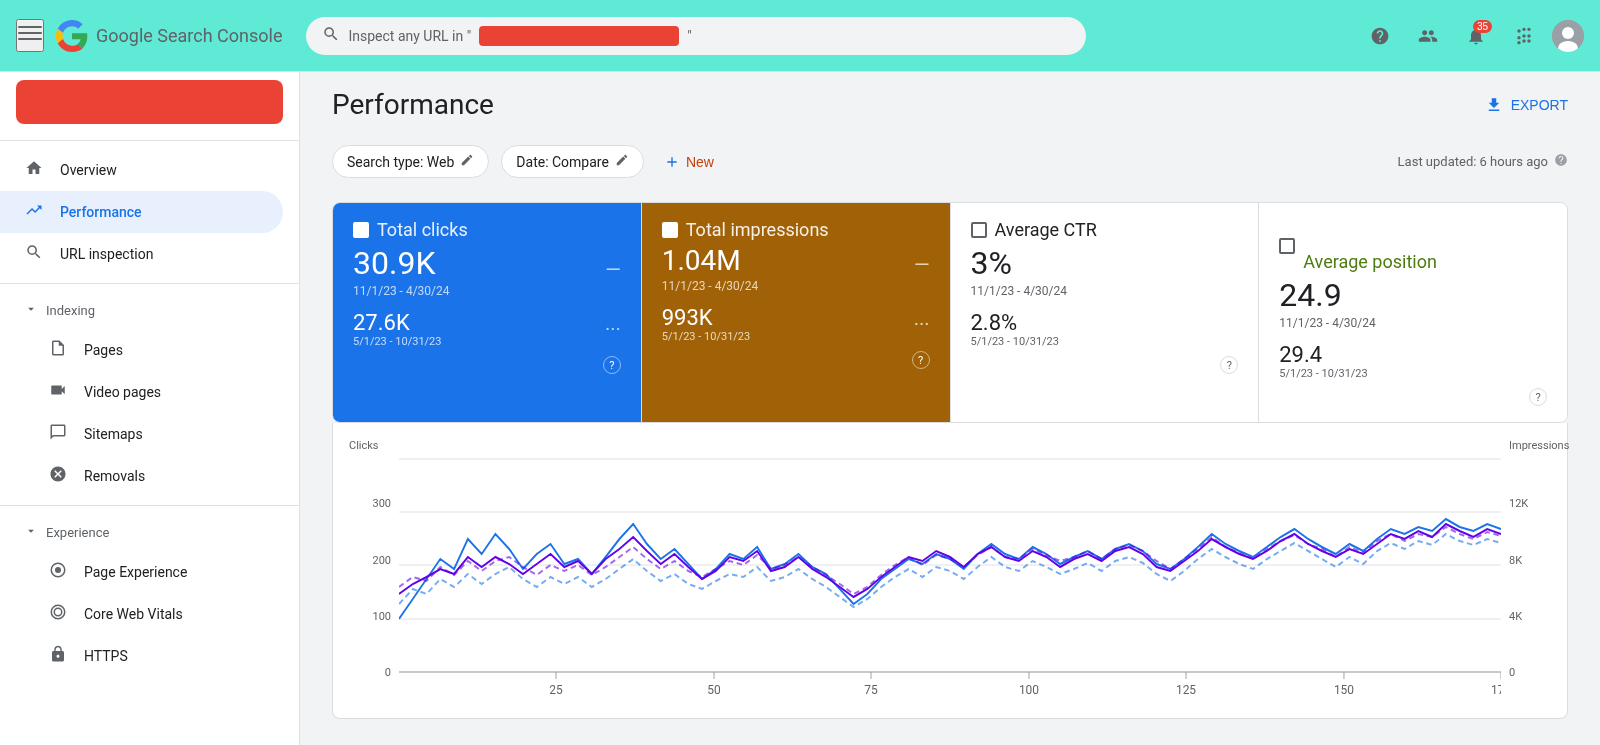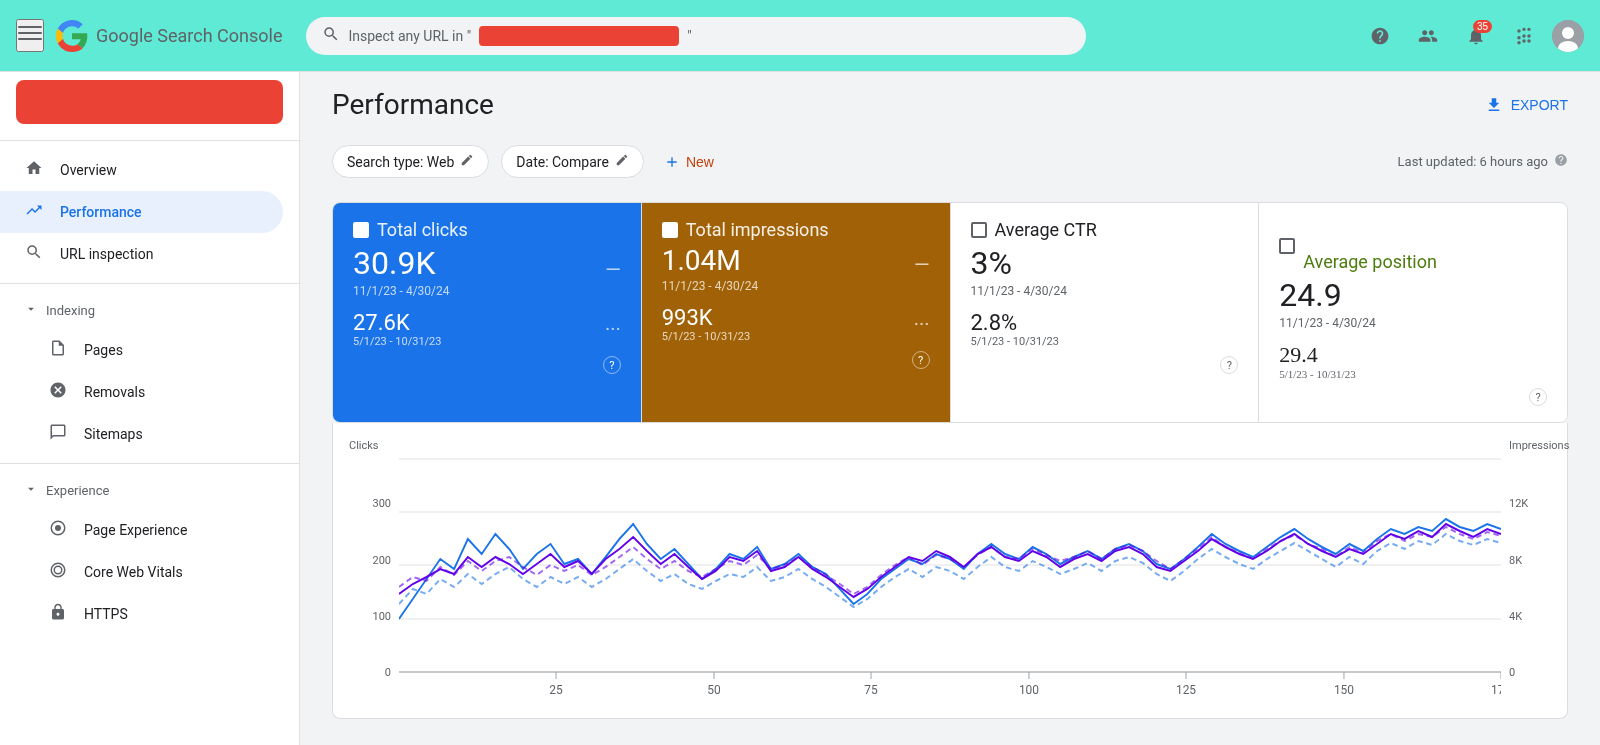--- a/index.html
+++ b/index.html
@@ -228,32 +228,40 @@
       <span class="item-icon">
         <svg width="18" height="18" viewBox="0 0 24 24" fill="#5f6368">
             <path d="M14 2H6c-1.1 0-2 .9-2 2v16c0 1.1.9 2 2 2h12c1.1 0 2-.9 2-2V8l-6-6zm4 18H6V4h7v5h5v11z"></path>
           </svg>
       </span>
       <span>Pages</span>
     </div>
     <div class="sidebar-sub-item">
       <span class="item-icon">
         <svg width="18" height="18" viewBox="0 0 24 24" fill="#5f6368">
+            <path d="M17 10.5V7c0-.55-.45-1-1-1H4c-.55 0-1 .45-1 1v10c0 .55.45 1 1 1h12c.55 0 1-.45 1-1v-3.5l4 4v-11l-4 4z"></path>
+          </svg>
+      </span>
+      <span>Video pages</span>
+    </div>
+    <div class="sidebar-sub-item">
+      <span class="item-icon">
+        <svg width="18" height="18" viewBox="0 0 24 24" fill="#5f6368">
+            <path d="M20 2H4c-1.1 0-2 .9-2 2v18l4-4h14c1.1 0 2-.9 2-2V4c0-1.1-.9-2-2-2zm0 14H5.17L4 17.17V4h16v12z"></path>
+          </svg>
+      </span>
+      <span>Sitemaps</span>
+    </div>
+    <div class="sidebar-sub-item">
+      <span class="item-icon">
+        <svg width="18" height="18" viewBox="0 0 24 24" fill="#5f6368">
             <path d="M12 2C6.47 2 2 6.47 2 12s4.47 10 10 10 10-4.47 10-10S17.53 2 12 2zm5 13.59L15.59 17 12 13.41 8.41 17 7 15.59 10.59 12 7 8.41 8.41 7 12 10.59 15.59 7 17 8.41 13.41 12 17 15.59z"></path>
           </svg>
       </span>
       <span>Removals</span>
-    </div>
-    <div class="sidebar-sub-item">
-      <span class="item-icon">
-        <svg width="18" height="18" viewBox="0 0 24 24" fill="#5f6368">
-            <path d="M20 2H4c-1.1 0-2 .9-2 2v18l4-4h14c1.1 0 2-.9 2-2V4c0-1.1-.9-2-2-2zm0 14H5.17L4 17.17V4h16v12z"></path>
-          </svg>
-      </span>
-      <span>Sitemaps</span>
     </div>
     <hr class="sidebar-divider">
     <div class="sidebar-section-header">
       <span>
         <svg width="14" height="14" viewBox="0 0 24 24" fill="#5f6368">
             <path d="M7 10l5 5 5-5z"></path>
           </svg>
       </span>
       <span>Experience</span>
     </div>
@@ -405,21 +413,21 @@
 
       <div class="metric-card white">
         <div class="metric-card-header">
           <div style="width:16px;height:16px;border:2px solid #5f6368;border-radius:2px;"></div>
           <span style="color:#4d7c0f;margin-top:32px;">Average position</span>
         </div>
         <div class="metric-value">
           <span style="font-size:32px;color:#202124;font-weight:400;">24.9</span>
         </div>
         <div style="font-size:12px;color:#5f6368;margin-bottom:12px;">11/1/23 - 4/30/24</div>
-        <div style="display:flex;align-items:flex-end;justify-content:space-between;font-family:Liberation Serif, serif;">
+        <div style="display:flex;align-items:flex-end;justify-content:space-between;">
           <div>
             <div style="font-size:22px;color:#202124;font-weight:400;">29.4</div>
             <div style="font-size:11px;color:#5f6368;">5/1/23 - 10/31/23</div>
           </div>
         </div>
         <div class="metric-help">
           <div class="help-icon-dark">?</div>
         </div>
       </div>
     </div>

